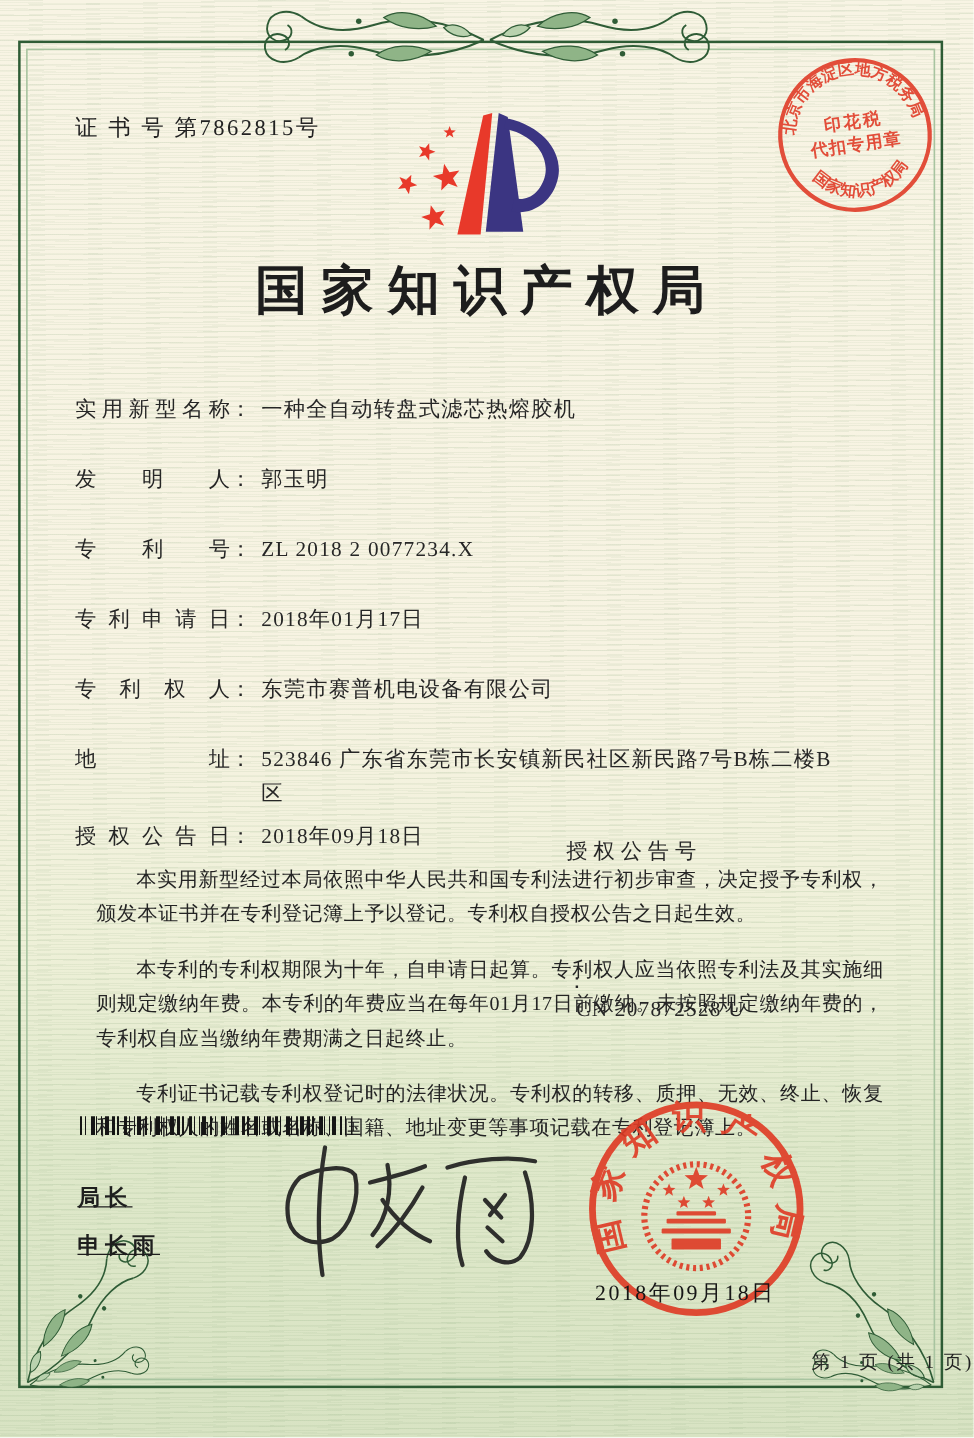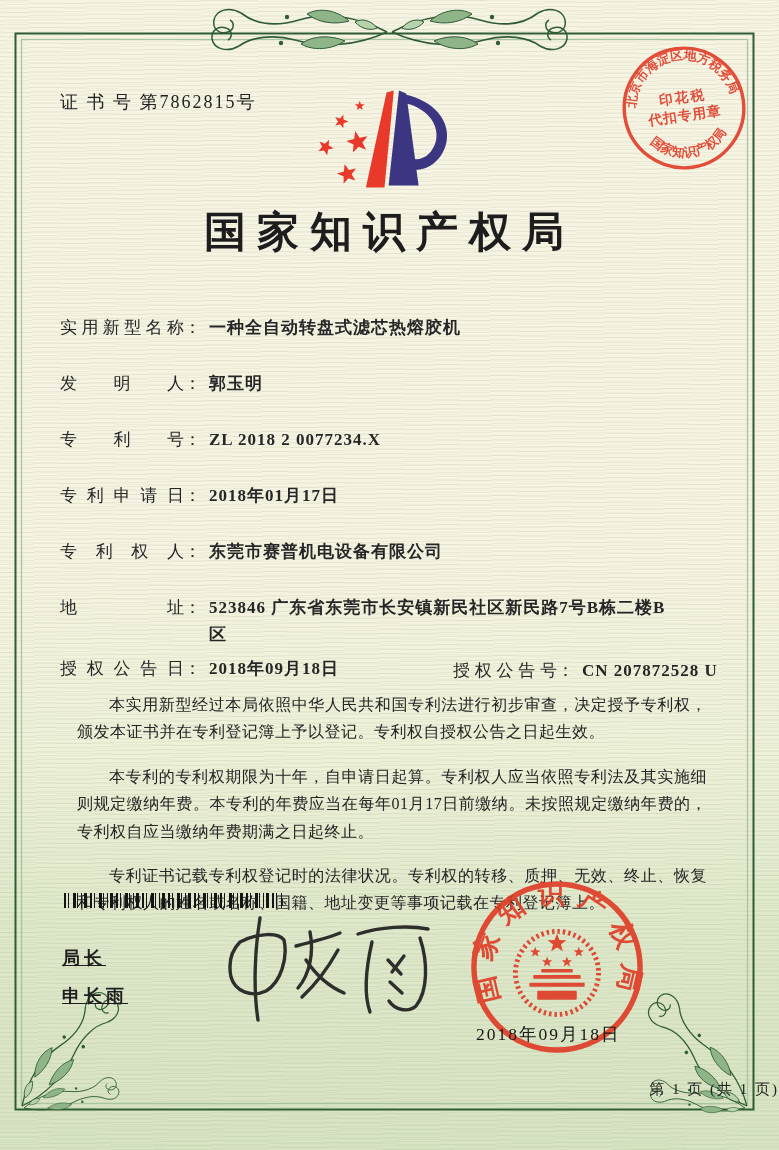--- a/index.html
+++ b/index.html
@@ -14,25 +14,25 @@
   .frame{position:absolute;left:0;top:0;}
   .cert-no{position:absolute;left:60px;top:90px;font-size:18px;letter-spacing:2px;color:#222;}
   .logo{position:absolute;left:312px;top:78px;}
   .tax-stamp{position:absolute;left:608px;top:32px;transform:rotate(-8deg);opacity:.92;}
   .title{position:absolute;left:0;top:204px;width:779px;text-align:center;
          font-size:42px;font-weight:bold;letter-spacing:11px;color:#1d1d1d;}
   .fields{position:absolute;left:60px;top:316px;width:665px;font-size:17px;color:#262626;}
   .row{display:flex;line-height:23px;margin-bottom:31px;align-items:flex-start;}
   .lbl{display:inline-block;width:124px;text-align:justify;text-align-last:justify;flex:0 0 124px;}
   .colon{flex:0 0 auto;}
-  .val{margin-left:8px;letter-spacing:1px;line-height:27px;margin-top:-2px;font-weight:bold;}
+  .val{margin-left:8px;letter-spacing:1px;line-height:27px;margin-top:-2px;}
   .row-address{margin-bottom:9px;}
   .row-address .val{max-width:462px;}
   .row-grant{position:relative;}
-  .pair2{position:absolute;left:393px;top:2px;display:flex;}
+  .pair2{position:absolute;left:393px;top:12px;display:flex;flex-direction:column;}
   .lbl2{display:inline-block;width:104px;text-align:justify;text-align-last:justify;flex:0 0 104px;}
   .body-text{position:absolute;left:60px;top:674px;width:664px;font-size:16px;line-height:27.4px;
              color:#242424;text-align:justify;letter-spacing:.5px;}
   .body-text p{margin:17px;text-indent:2em;}
   .barcode{position:absolute;left:64px;top:893px;width:218px;height:15px;
     background:repeating-linear-gradient(90deg,
       #151515 0 2px, transparent 2px 4px,
       #151515 4px 5px, transparent 5px 9px,
       #151515 9px 12px, transparent 12px 13px,
       #151515 13px 14px, transparent 14px 17px,

